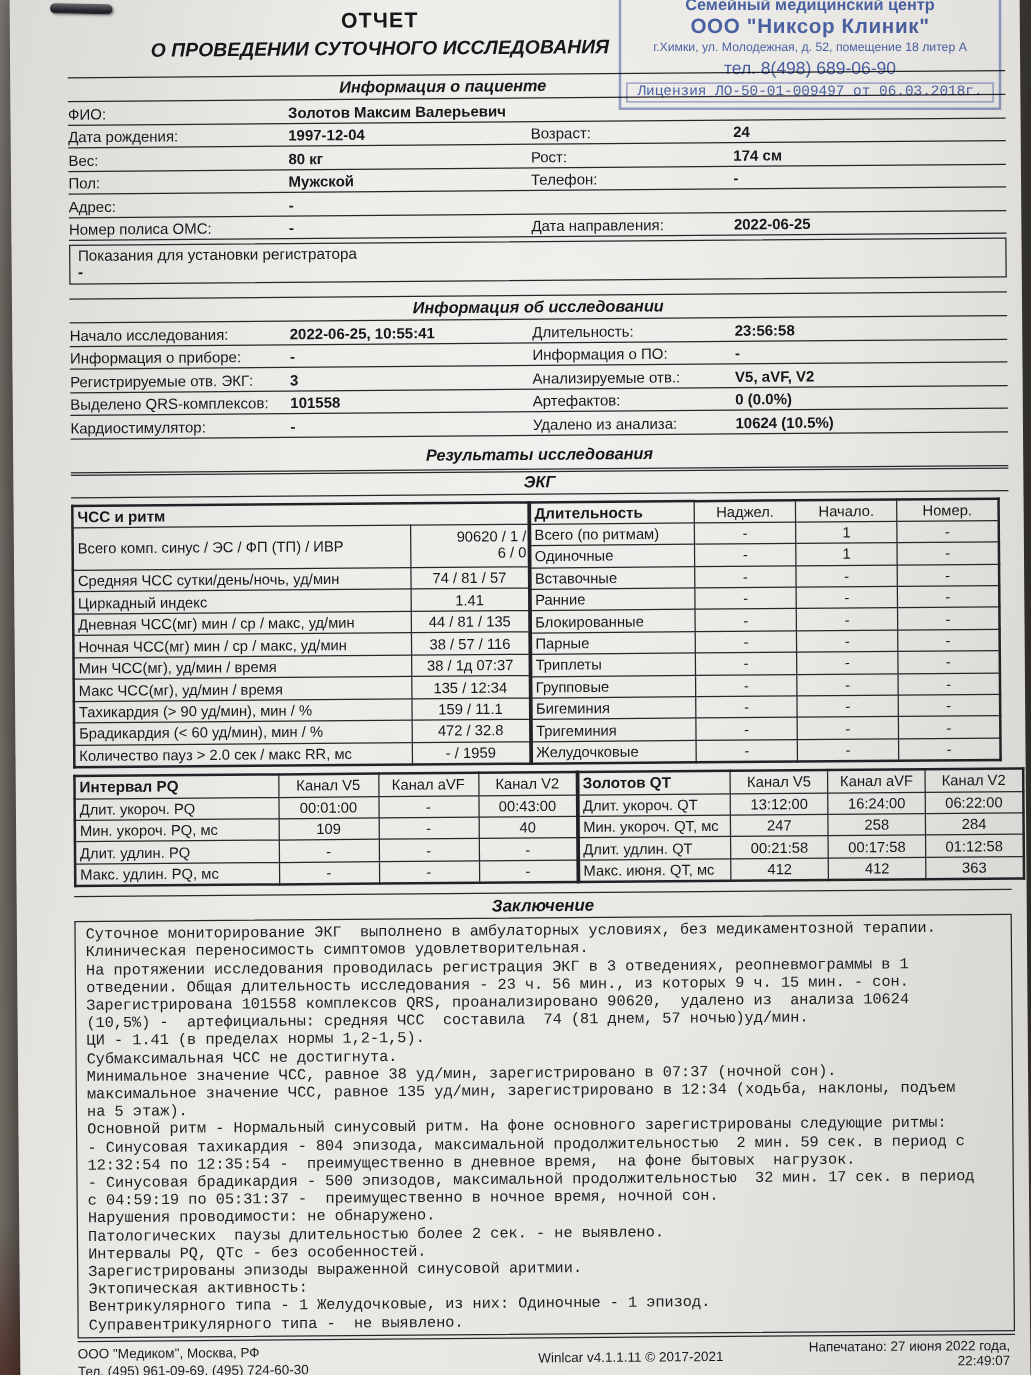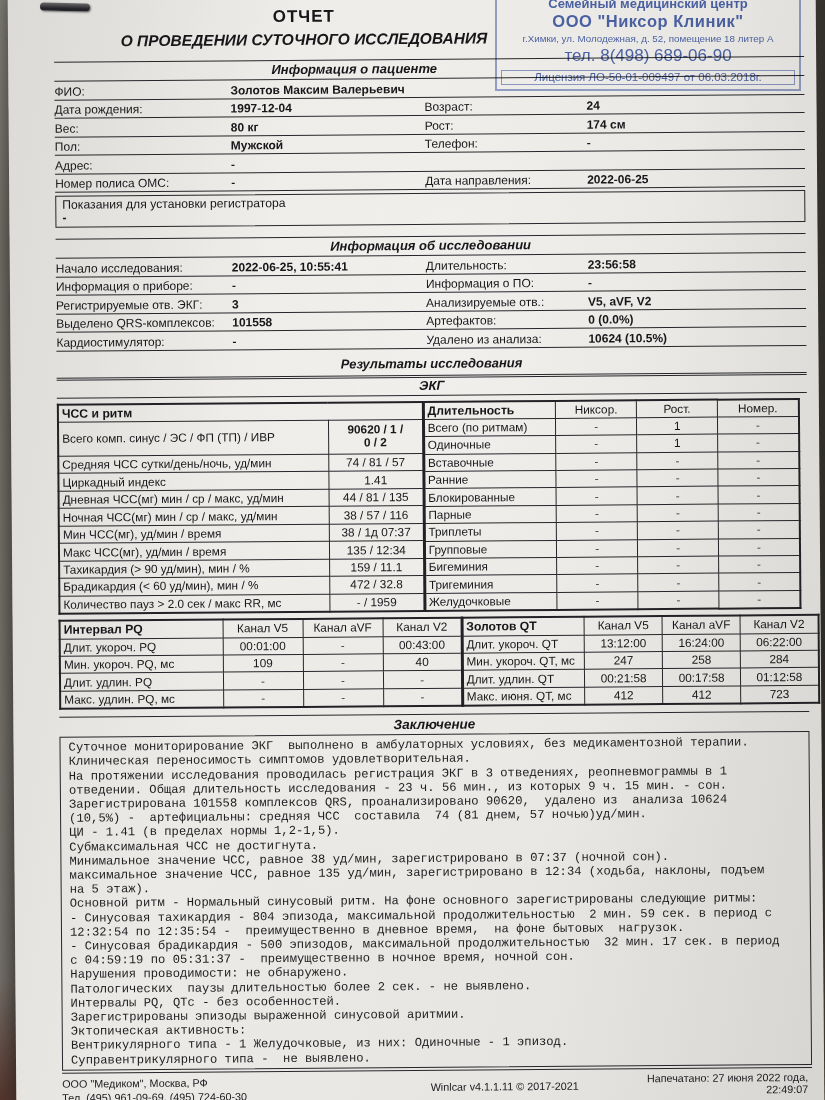--- a/index.html
+++ b/index.html
@@ -43,42 +43,42 @@
 
   table{border-collapse:collapse;table-layout:fixed;}
   td,th{border:1.4px solid #26262b;font-size:11.8px;padding:0 3px;height:16.4px;
     line-height:12px;overflow:hidden;white-space:nowrap;text-align:left;font-weight:400;}
   th.hl{font-weight:bold;font-size:12.2px;}
   td.c,th.c{text-align:center;padding:0 1px;}
   .otbl{border:2px solid #222226;}
   .ecgwrap,.pqwrap{display:flex;margin-top:5px;}
   .tblright{margin-left:-1.4px;}
   tr.tall td{height:33px;white-space:normal;}
-  .v2line{line-height:13px;text-align:center;font-weight:bold;}
+  .v2line{line-height:13px;text-align:right;}
 
   .concl-title{margin-top:7px;border-top:1.5px solid #26262b;text-align:center;
     font-weight:bold;font-style:italic;font-size:13.5px;padding-top:2px;}
   .conclbox{margin-top:2px;border:1.5px solid #26262b;padding:3px 8px 2px;
     font-family:"Liberation Mono","DejaVu Sans Mono",monospace;font-size:12.2px;color:#1d1d20;}
   .cline{line-height:14.2px;white-space:pre-wrap;}
 
   .footer{border-top:1.5px solid #26262b;margin-top:2px;display:flex;
     font-size:10.8px;padding-top:3px;color:#1a1a1e;}
   .f-left{width:46%;line-height:14px;}
   .f-center{width:26%;text-align:center;margin-top:7px;}
   .f-right{flex:1;text-align:right;padding-right:4px;}
 
   .stamp{position:absolute;top:-5px;right:24px;width:294px;z-index:6;text-align:center;
     color:rgba(56,84,168,.88);border:2px solid rgba(56,84,168,.5);border-top:none;
     padding:1px 4px 4px;mix-blend-mode:multiply;pointer-events:none;}
   .s1{font-size:13px;font-weight:bold;}
   .s2{font-size:16.5px;font-weight:bold;margin-top:1px;letter-spacing:.5px;}
   .s3{font-size:9.8px;margin-top:2px;}
-  .s4{font-size:17px;margin-top:2px;}
-  .s5{font-size:11.5px;border:1.5px solid rgba(56,84,168,.55);margin-top:4px;padding:0 1px 1px;}
+  .s4{font-size:14px;margin-top:2px;}
+  .s5{font-size:11.5px;border:1.5px solid rgba(56,84,168,.55);margin-top:4px;padding:0 1px 1px;font-family:Liberation Mono, monospace;}
 </style>
 </head>
 <body>
 
 <div class="photo">
   <div class="clip"></div>
 
   <div class="sheet">
     <div class="content">
 
@@ -193,21 +193,21 @@
           <thead>
               <tr>
                 <th class="hl" colspan="2">ЧСС и ритм</th>
               </tr>
             </thead>
           <tbody>
             <tr class="tall">
               <td>Всего комп. синус / ЭС / ФП (ТП) / ИВР</td>
               <td class="c">
                 <div class="v2line">90620 / 1 /</div>
-                <div class="v2line">0 / 2</div>
+                <div class="v2line">6 / 0</div>
               </td>
             </tr>
           </tbody>
           <tbody>
 
               <tr>
                 <td>Средняя ЧСС сутки/день/ночь, уд/мин</td>
                 <td class="c">74 / 81 / 57</td>
               </tr>
 
@@ -257,22 +257,22 @@
         <table class="otbl tblright" style="width:375px">
           <colgroup>
               <col style="width:132px">
               <col style="width:81px">
               <col style="width:81px">
               <col style="width:81px">
             </colgroup>
           <thead>
             <tr>
               <th class="hl">Длительность</th>
-              <th class="c">Никсор.</th>
-              <th class="c">Рост.</th>
+              <th class="c">Наджел.</th>
+              <th class="c">Начало.</th>
               <th class="c">Номер.</th>
             </tr>
           </thead>
           <tbody>
 
               <tr>
                 <td>Всего (по ритмам)</td>
                 <td class="c">-</td>
                 <td class="c">1</td>
                 <td class="c">-</td>
@@ -436,21 +436,21 @@
                 <td>Длит. удлин. QT</td>
                 <td class="c">00:21:58</td>
                 <td class="c">00:17:58</td>
                 <td class="c">01:12:58</td>
               </tr>
 
               <tr>
                 <td>Макс. июня. QT, мс</td>
                 <td class="c">412</td>
                 <td class="c">412</td>
-                <td class="c">723</td>
+                <td class="c">363</td>
               </tr>
 
           </tbody>
         </table>
       </div>
 
       <div class="concl-title">Заключение</div>
       <div class="conclbox">
 
           <div class="cline">Суточное мониторирование ЭКГ  выполнено в амбулаторных условиях, без медикаментозной терапии.</div>

